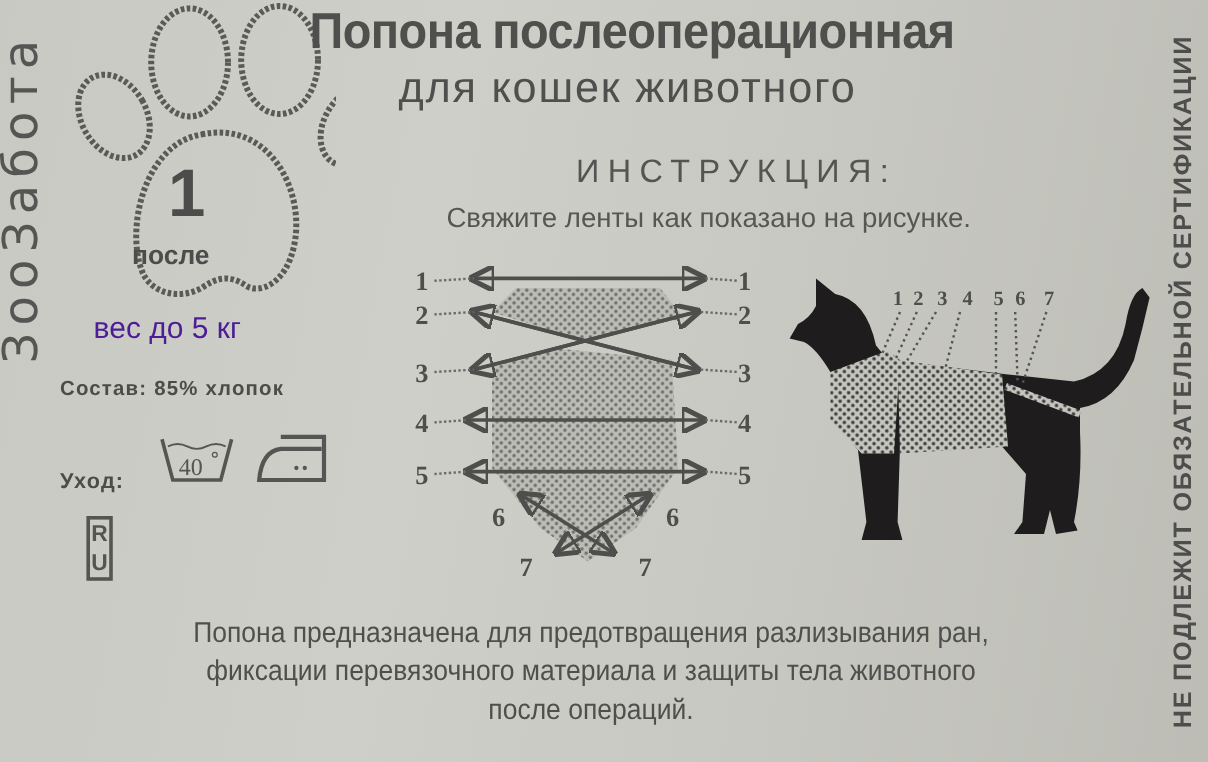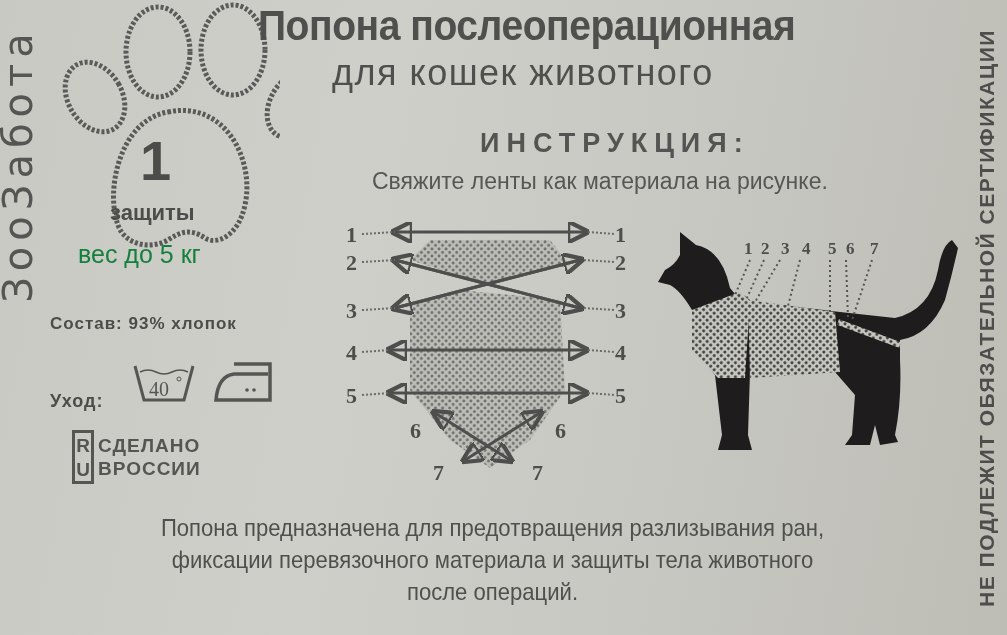--- a/index.html
+++ b/index.html
@@ -28,28 +28,28 @@
       font-size:21px; font-weight:bold; letter-spacing:1.5px; color:#4d4d4b;
     }
     .title {
       left:258px; top:2px; font-size:42px; font-weight:bold; color:#4f4f4d;
       letter-spacing:-0.5px; transform:scaleX(0.93); transform-origin:left top;
     }
     .subtitle {
       left:332px; top:52px; font-size:36px; color:#4f4f4d; letter-spacing:1.5px;
     }
     .instr-head {
-      left:480px; top:128px; font-size:27px; font-weight:bold; letter-spacing:7px; color:#545452;
+      left:480px; top:128px; font-size:27px; font-weight:normal; letter-spacing:7px; color:#545452;
     }
     .instr-text {
       left:372px; top:168px; font-size:23px; color:#565654;
     }
     .size-number { left:140px; top:128px; font-size:56px; font-weight:bold; color:#4c4c4a; }
     .size-label { left:110px; top:200px; font-size:22px; font-weight:bold; color:#4c4c4a; }
-    .weight { left:78px; top:240px; font-size:25px; color:#15803d; }
+    .weight { left:78px; top:260px; font-size:25px; color:#4c1d95; }
     .composition { left:50px; top:314px; font-size:17px; font-weight:bold; letter-spacing:1px; color:#4c4c4a; }
     .care-label { left:50px; top:380px; font-size:18px; font-weight:bold; letter-spacing:1px; color:#4c4c4a;margin-top:11px; }
     .made-in {
       left:72px; top:430px; display:flex; align-items:center; gap:4px;
     }
     .ru-box {
       width:22px; height:54px; border:3px solid #555553; display:flex; flex-direction:column;
       align-items:center; justify-content:space-around; font-size:19px; font-weight:bold; color:#555553; line-height:1;
       box-sizing:border-box;
     }
@@ -77,53 +77,49 @@
     <ellipse cx="55" cy="97" rx="27" ry="37" transform="rotate(-30 55 97)"></ellipse>
     <ellipse cx="118" cy="52" rx="32" ry="45"></ellipse>
     <ellipse cx="193" cy="50" rx="32" ry="45"></ellipse>
     <path d="M128 112 C 185 100, 215 160, 205 205 C 198 238, 175 245, 165 238 C 150 228, 140 232, 128 240 C 110 250, 85 245, 78 225 C 65 190, 80 120, 128 112 Z"></path>
   </g>
   <g fill="none" stroke="#5a5a58" stroke-width="5" stroke-dasharray="3 2">
     <ellipse cx="255" cy="105" rx="25" ry="35" transform="rotate(30 255 105)"></ellipse>
   </g>
 </svg>
 <div class="abs size-number">1</div>
-<div class="abs size-label">защиты</div>
+<div class="abs size-label">после</div>
 <div class="abs weight">вес до 5 кг</div>
 
 <div class="abs title">Попона послеоперационная</div>
 <div class="abs subtitle">для кошек животного</div>
 
 <div class="abs instr-head">ИНСТРУКЦИЯ:</div>
-<div class="abs instr-text">Свяжите ленты как материала на рисунке.</div>
-
-<div class="abs composition">Состав: 93% хлопок</div>
+<div class="abs instr-text">Свяжите ленты как показано на рисунке.</div>
+
+<div class="abs composition">Состав: 85% хлопок</div>
 <div class="abs care-label">Уход:</div>
 
 <svg class="abs" style="left:132px;top:360px" width="64" height="44" viewBox="0 0 64 44">
   <path d="M3 6 L12 40 L52 40 L61 6" fill="none" stroke="#555553" stroke-width="3"></path>
   <path d="M8 12 Q16 8 24 12 T40 12 T56 12" fill="none" stroke="#555553" stroke-width="1.5"></path>
   <text x="17" y="36" font-size="20" font-family="Liberation Sans, sans-serif" fill="#555553">40</text>
   <circle cx="47" cy="19" r="2" fill="none" stroke="#555553" stroke-width="1"></circle>
 </svg>
 
 <svg class="abs" style="left:212px;top:360px" width="64" height="44" viewBox="0 0 64 44">
   <path d="M22 4 L58 4 L58 40 L4 40 Q6 16 22 14 L56 14" fill="none" stroke="#555553" stroke-width="3.5"></path>
   <circle cx="35" cy="30" r="1.8" fill="#555553"></circle>
   <circle cx="42" cy="30" r="1.8" fill="#555553"></circle>
 </svg>
 
 <div class="abs made-in">
   <div class="ru-box">
     <span>R</span>
     <span>U</span>
-  </div>
-  <div class="made-text">
-    <div>СДЕЛАНО</div>
-    <div>ВРОССИИ</div>
   </div>
 </div>
 
 <svg class="abs" style="left:340px;top:210px" width="300" height="290" viewBox="0 0 300 290">
   <defs>
     <pattern id="mesh" width="5" height="5" patternUnits="userSpaceOnUse" patternTransform="rotate(45)">
       <rect width="5" height="5" fill="#bdbdb7"></rect>
       <circle cx="2.5" cy="2.5" r="1.4" fill="#6b6b69"></circle>
     </pattern>
     <marker id="arr" viewBox="0 0 10 10" refX="8" refY="5" markerWidth="7" markerHeight="7" orient="auto-start-reverse">

